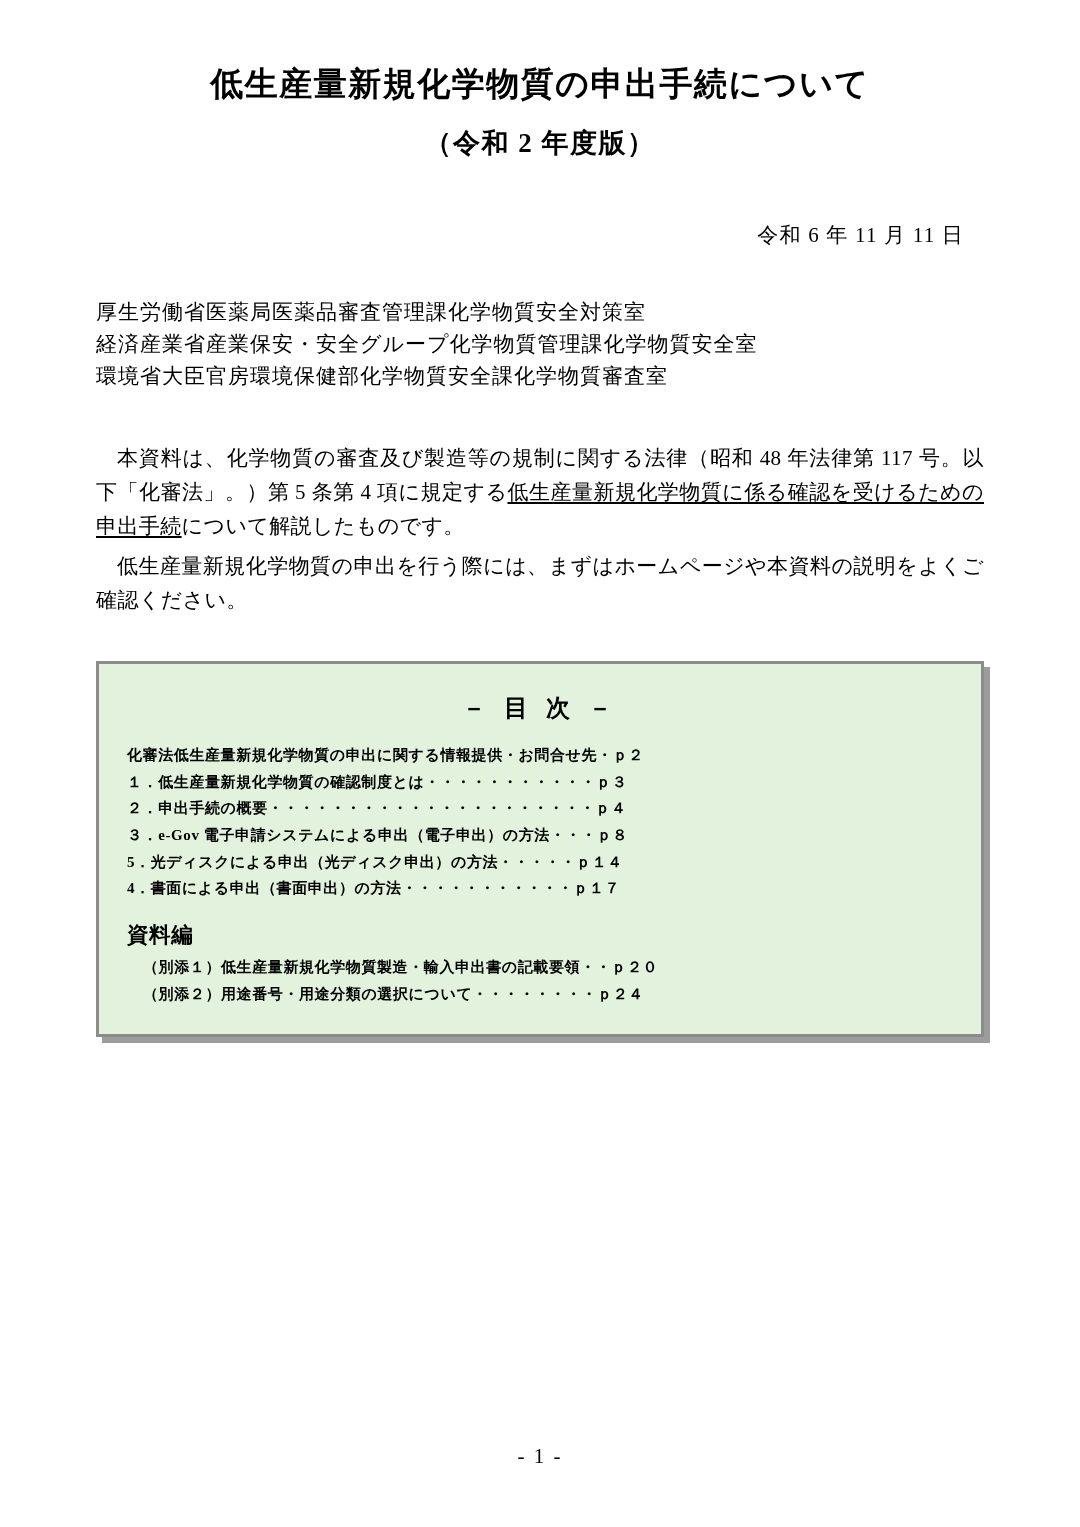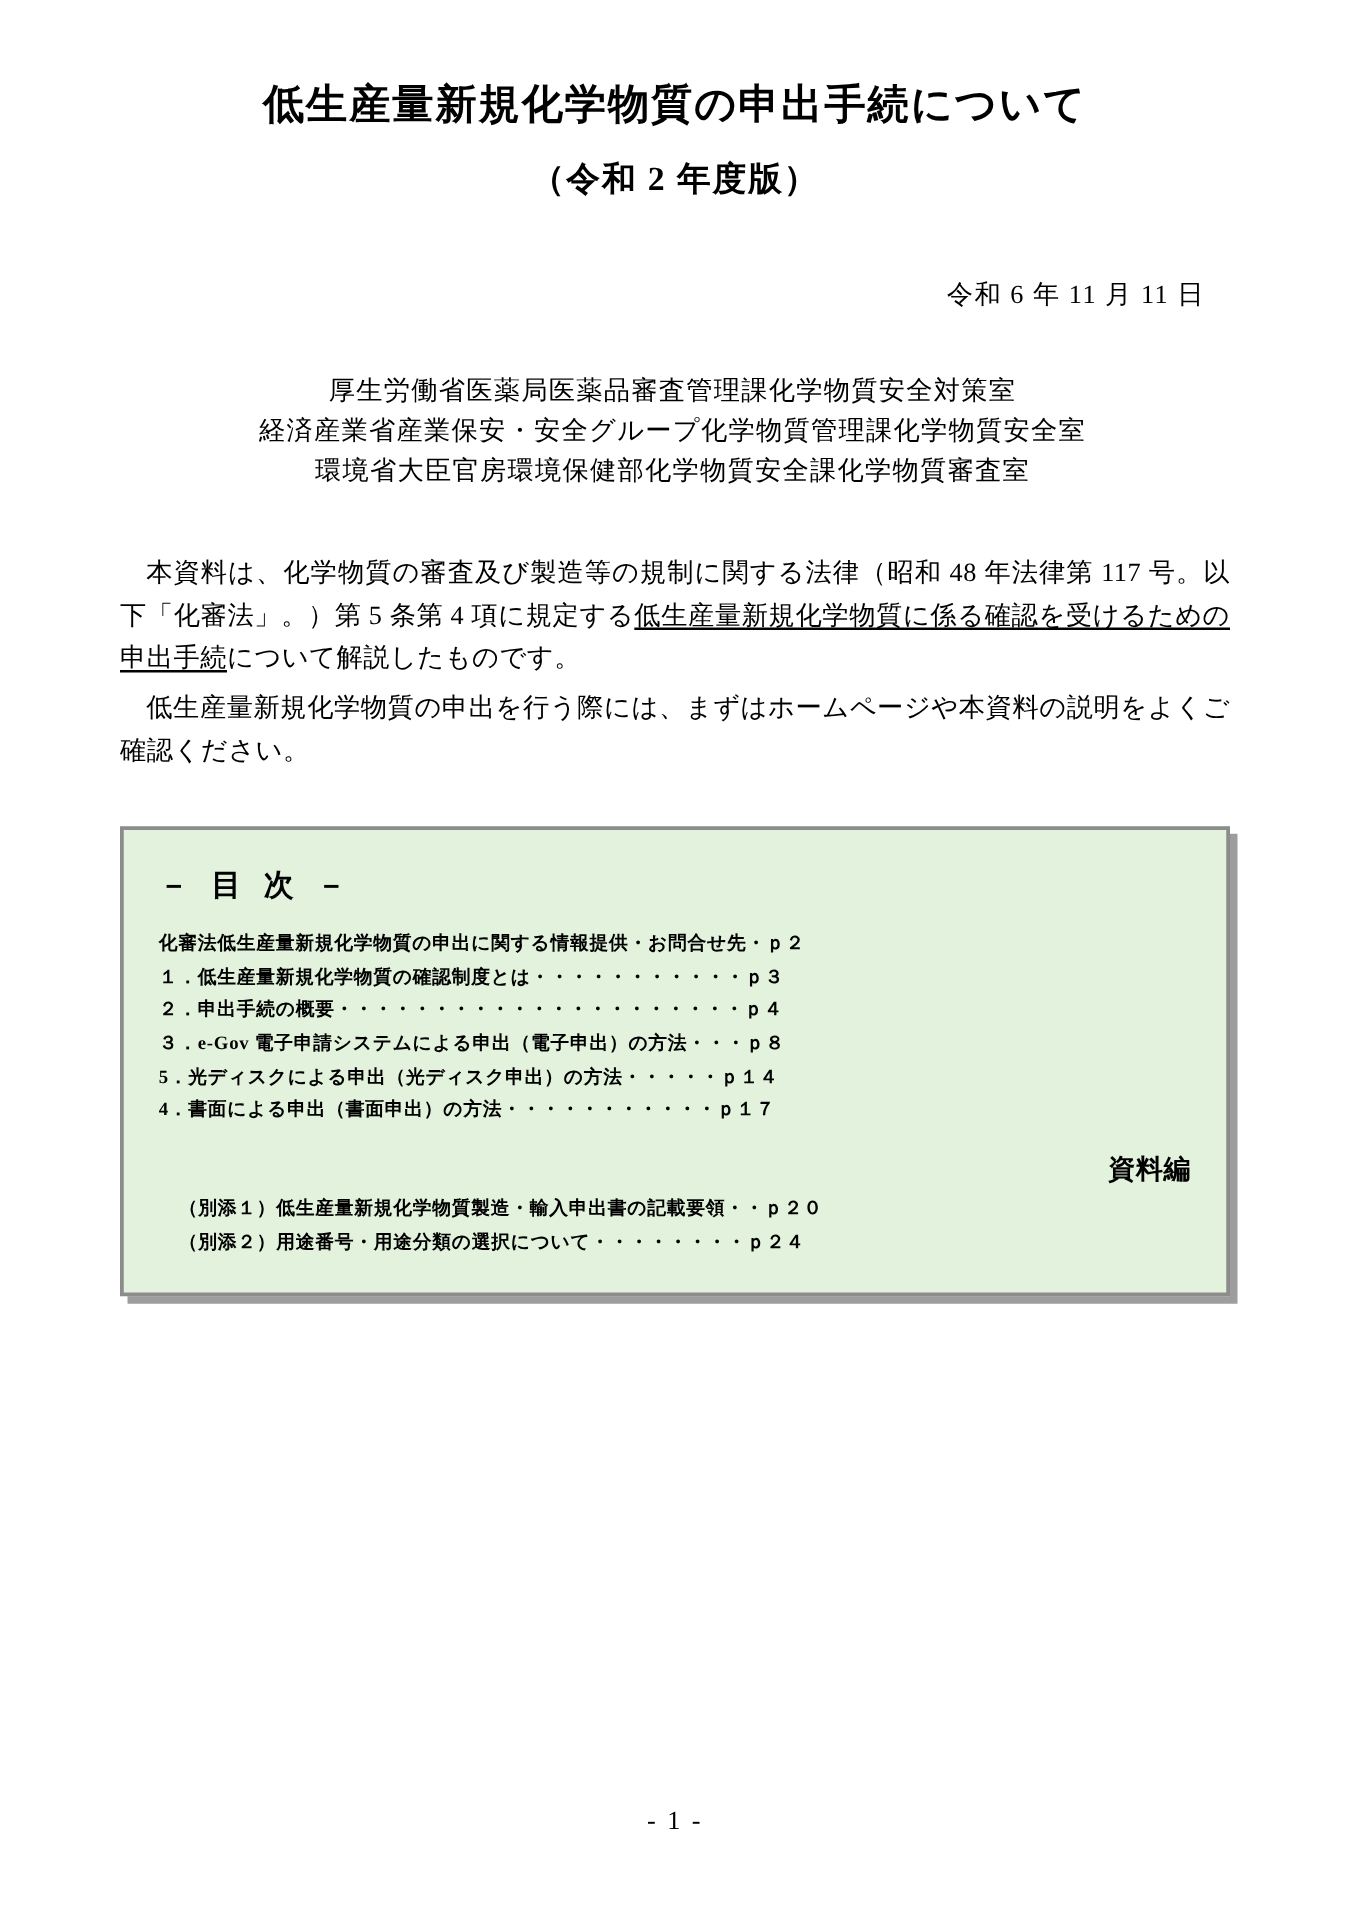--- a/index.html
+++ b/index.html
@@ -47,21 +47,21 @@
     text-align: right;
     font-size: 21px;
     letter-spacing: 1.2px;
     margin: 16px;
     padding-top: 44px;
     padding-right: 4px;
   }
 
   
   .issuers {
-    text-align: center;
+    text-align: left;
     padding-top: 32px;
     padding-right: 4px;
   }
   .issuer-line {
     font-size: 21px;
     letter-spacing: 1.0px;
     line-height: 1.52;
     white-space: nowrap;
   }
 
@@ -89,20 +89,21 @@
     position: relative;
   }
   .toc-box {
     background: #e3f2dd;
     border: 3px solid #8c8c8c;
     box-shadow: 6px 6px 0 0 #9d9d9d;
     padding: 22px 28px 26px 28px;
     box-sizing: border-box;
   }
   .toc-heading {
+    text-align: center;
     font-weight: bold;
     font-size: 24px;
     letter-spacing: 6px;
     margin: 6px 0 18px 0;
   }
   .toc-list {
     margin: 0;
     padding: 0;
     list-style: none;
   }
@@ -114,21 +115,20 @@
     white-space: nowrap;
   }
   .toc-gap {
     height: 14px;
   }
   .toc-section-label {
     font-size: 21.5px;
     font-weight: bold;
     letter-spacing: 0.6px;
     line-height: 1.78;
-    text-align: right;
   }
   .toc-sub {
     padding-left: 16px;
   }
 
   
   .page-number {
     position: absolute;
     left: 0;
     right: 0;

